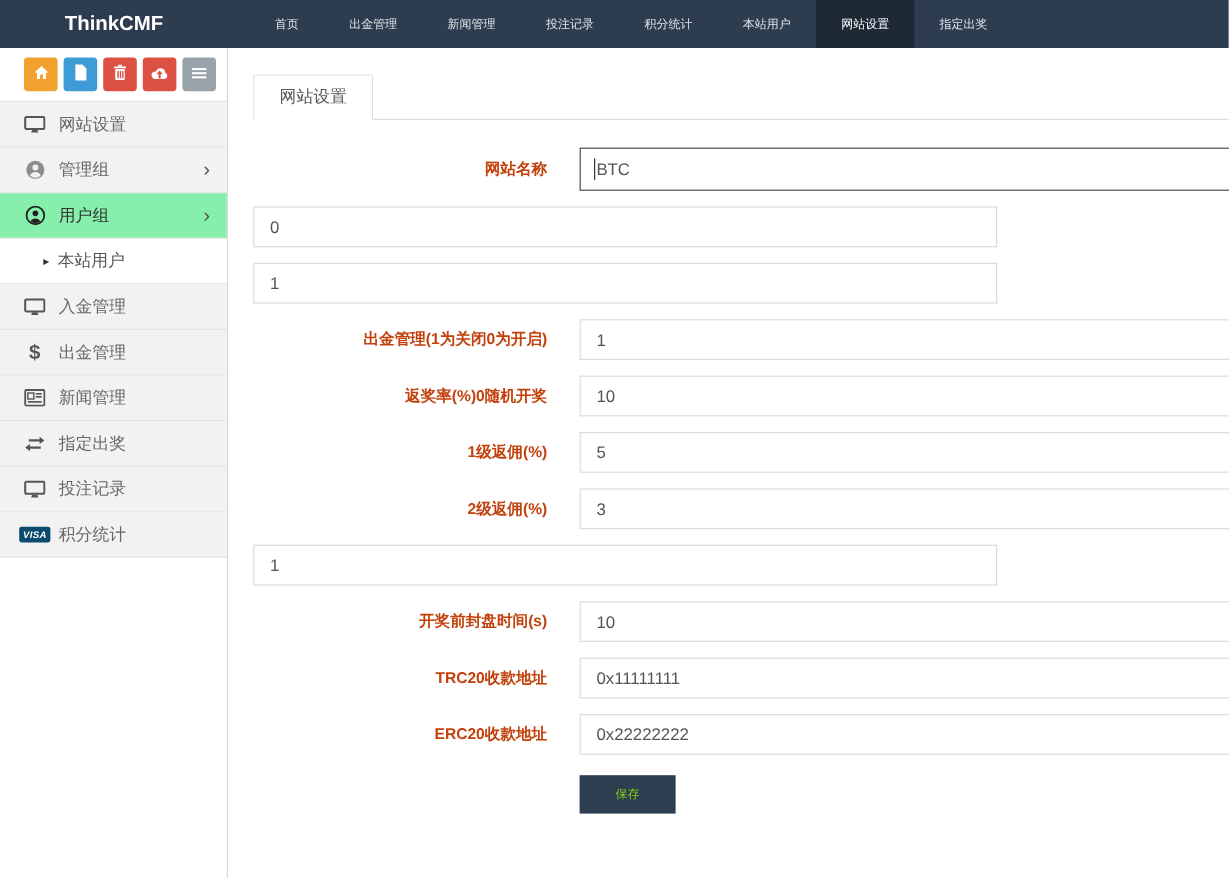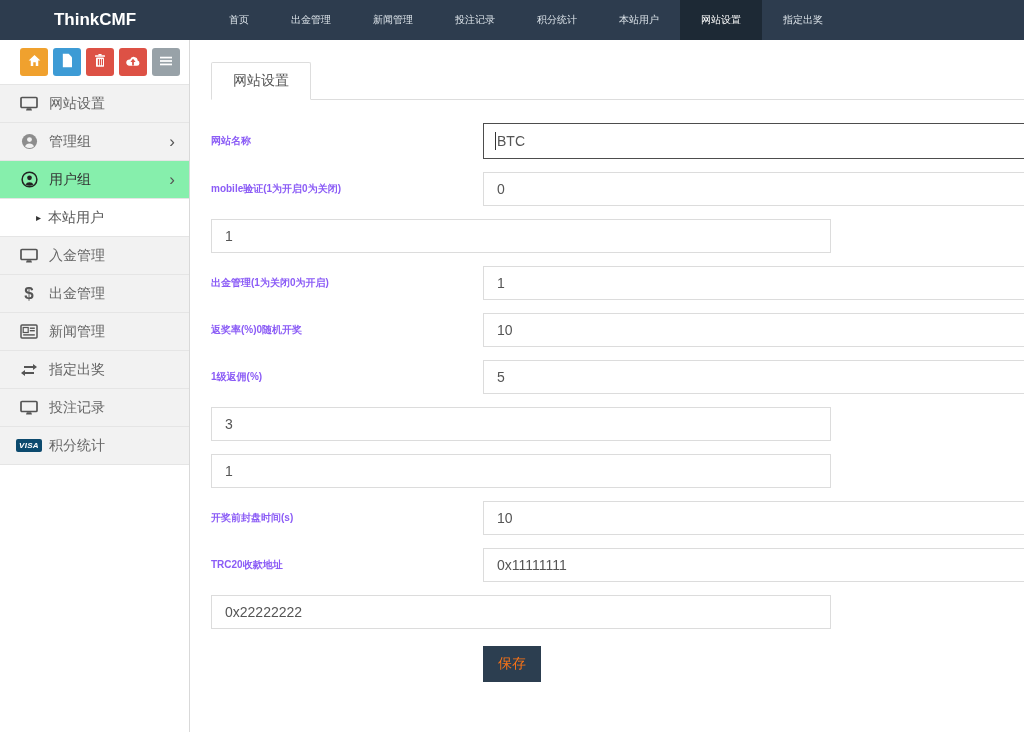--- a/index.html
+++ b/index.html
@@ -43,31 +43,31 @@
   
   .content { position:absolute; top:40px; left:191px; right:0; bottom:0;
              background:#fff; padding:22px 0 0 20px; }
   .tabbar { border-bottom:1px solid #ddd; }
   .tab { display:inline-block; padding:9px 21px; font-size:14px; color:#555;
          background:#fff; border:1px solid #ddd; border-bottom:1px solid #fff;
          margin-bottom:-1px; border-radius:2px 2px 0 0; cursor:pointer; }
 
   .form { margin-top:23px; }
   .form-row { display:flex; align-items:center; margin-bottom:13px; }
-  .form-label { flex:none; width:272px; padding-right:27px; 
-                font-size:10px; font-weight:bold; color:#8b5cf6; }
+  .form-label { flex:none; width:272px; padding-right:27px; text-align:right;
+                font-size:13px; font-weight:bold; color:#c2410c; }
   .input-wrap { position:relative; flex:none; }
   .form-input { width:620px; height:34px; border:1px solid #dcdcdc; background:#fff;
                 padding:0 13px; font-size:14px; color:#555;
                 font-family:"Liberation Sans", sans-serif; outline:none; }
   .form-input.focused { border-color:#4d4d4d; height:36px; }
   .caret { position:absolute; left:12px; top:9px; width:1px; height:18px; background:#333; }
 
-  .save-btn { margin-left:272px; margin-top:4px; background:#2c3e50; color:#f97316;
-              border:none; padding:9px 15px; font-size:14px; cursor:pointer;
+  .save-btn { margin-left:272px; margin-top:4px; background:#2c3e50; color:#84cc16;
+              border:none; padding:9px 30px; font-size:10px; cursor:pointer;
               font-family:"Liberation Sans", sans-serif; }
 </style>
 </head>
 <body>
 
 <div class="navbar">
   <div class="brand">ThinkCMF</div>
   <div class="nav-items">
     <div class="nav-item">首页</div>
     <div class="nav-item">出金管理</div>
@@ -224,21 +224,20 @@
 
     <div class="form-row">
       <label class="form-label">网站名称</label>
       <span class="input-wrap">
         <input class="form-input focused" value="BTC" style="">
         <span class="caret"></span>
       </span>
     </div>
 
     <div class="form-row">
-      <label class="form-label">mobile验证(1为开启0为关闭)</label>
       <span class="input-wrap"><input class="form-input" value="0" style=""></span>
     </div>
 
     <div class="form-row">
       <span class="input-wrap"><input class="form-input" value="1" style=""></span>
     </div>
 
     <div class="form-row">
       <label class="form-label">出金管理(1为关闭0为开启)</label>
       <span class="input-wrap"><input class="form-input" value="1" style=""></span>
@@ -249,36 +248,38 @@
       <label class="form-label">返奖率(%)0随机开奖</label>
       <span class="input-wrap"><input class="form-input" value="10" style=""></span>
     </div>
 
     <div class="form-row">
       <label class="form-label">1级返佣(%)</label>
       <span class="input-wrap"><input class="form-input" value="5" style=""></span>
     </div>
 
     <div class="form-row">
+      <label class="form-label">2级返佣(%)</label>
       <span class="input-wrap"><input class="form-input" value="3" style=""></span>
     </div>
 
     <div class="form-row">
       <span class="input-wrap"><input class="form-input" value="1" style=""></span>
     </div>
 
     <div class="form-row">
       <label class="form-label">开奖前封盘时间(s)</label>
       <span class="input-wrap"><input class="form-input" value="10" style=""></span>
     </div>
 
     <div class="form-row">
       <label class="form-label">TRC20收款地址</label>
       <span class="input-wrap"><input class="form-input" value="0x11111111" style=""></span>
     </div>
 
     <div class="form-row">
+      <label class="form-label">ERC20收款地址</label>
       <span class="input-wrap"><input class="form-input" value="0x22222222" style=""></span>
     </div>
 
     <button class="save-btn">保存</button>
   </div>
 </div>
 
 </body></html>

